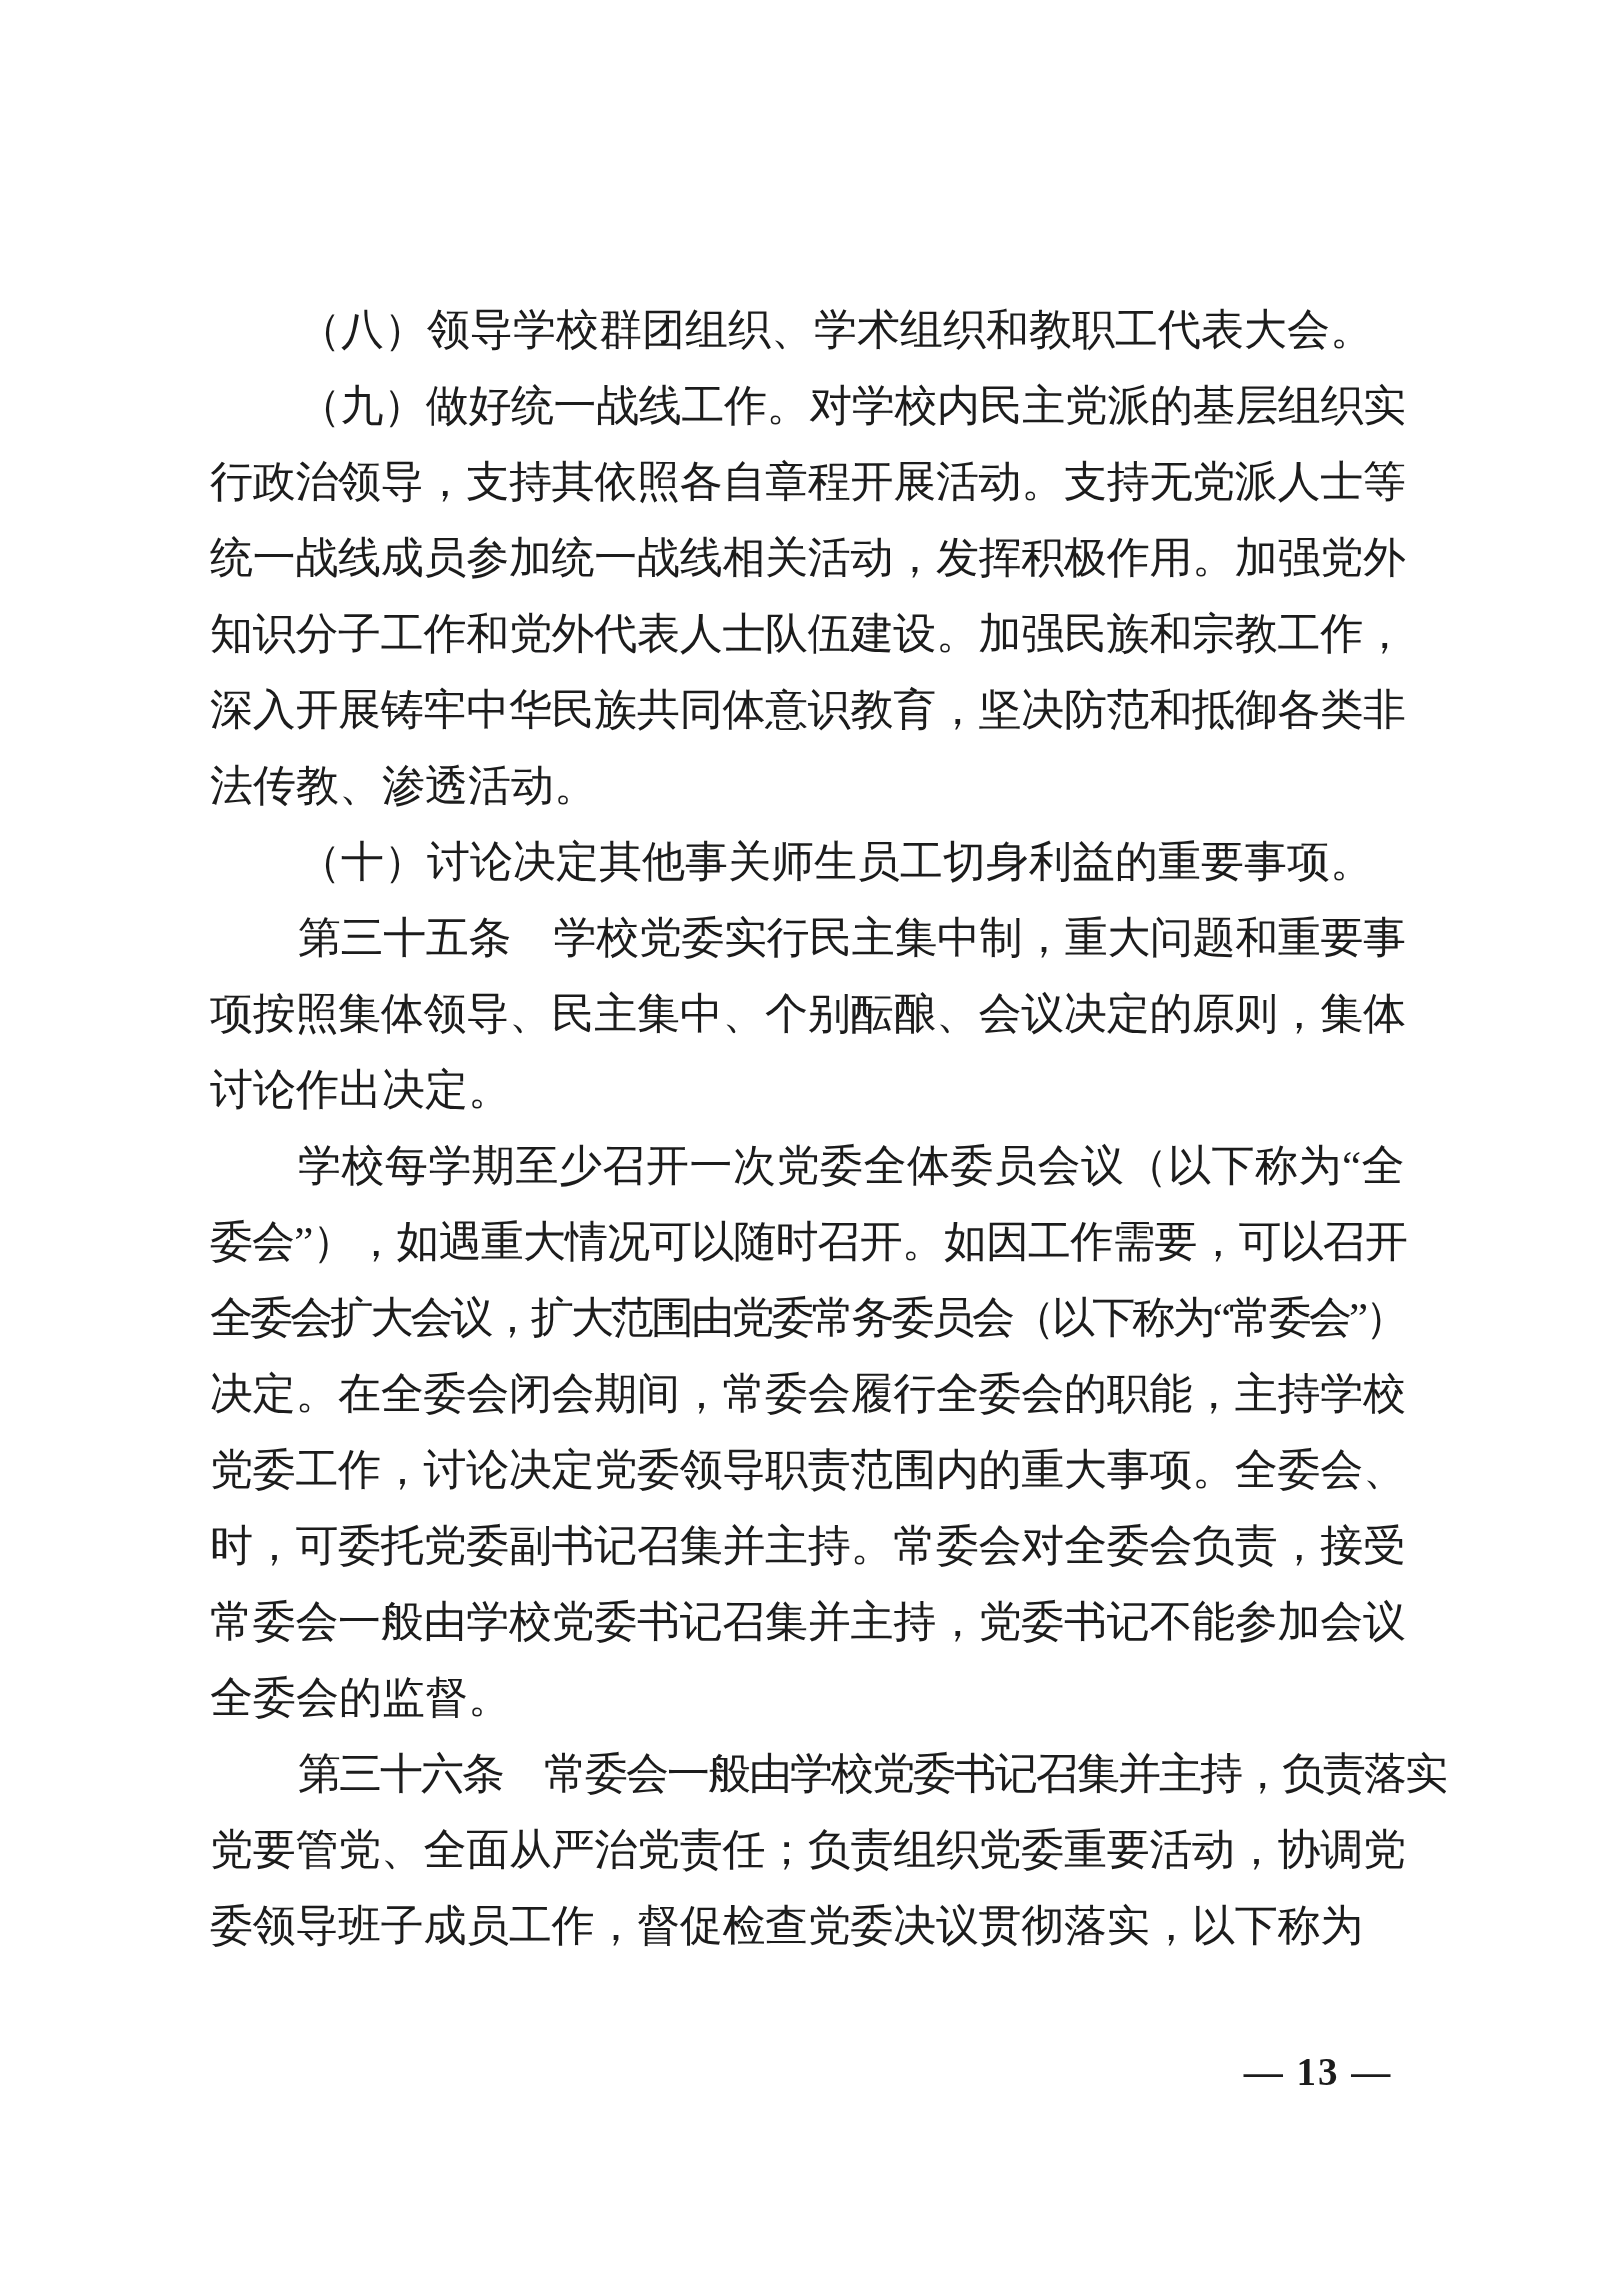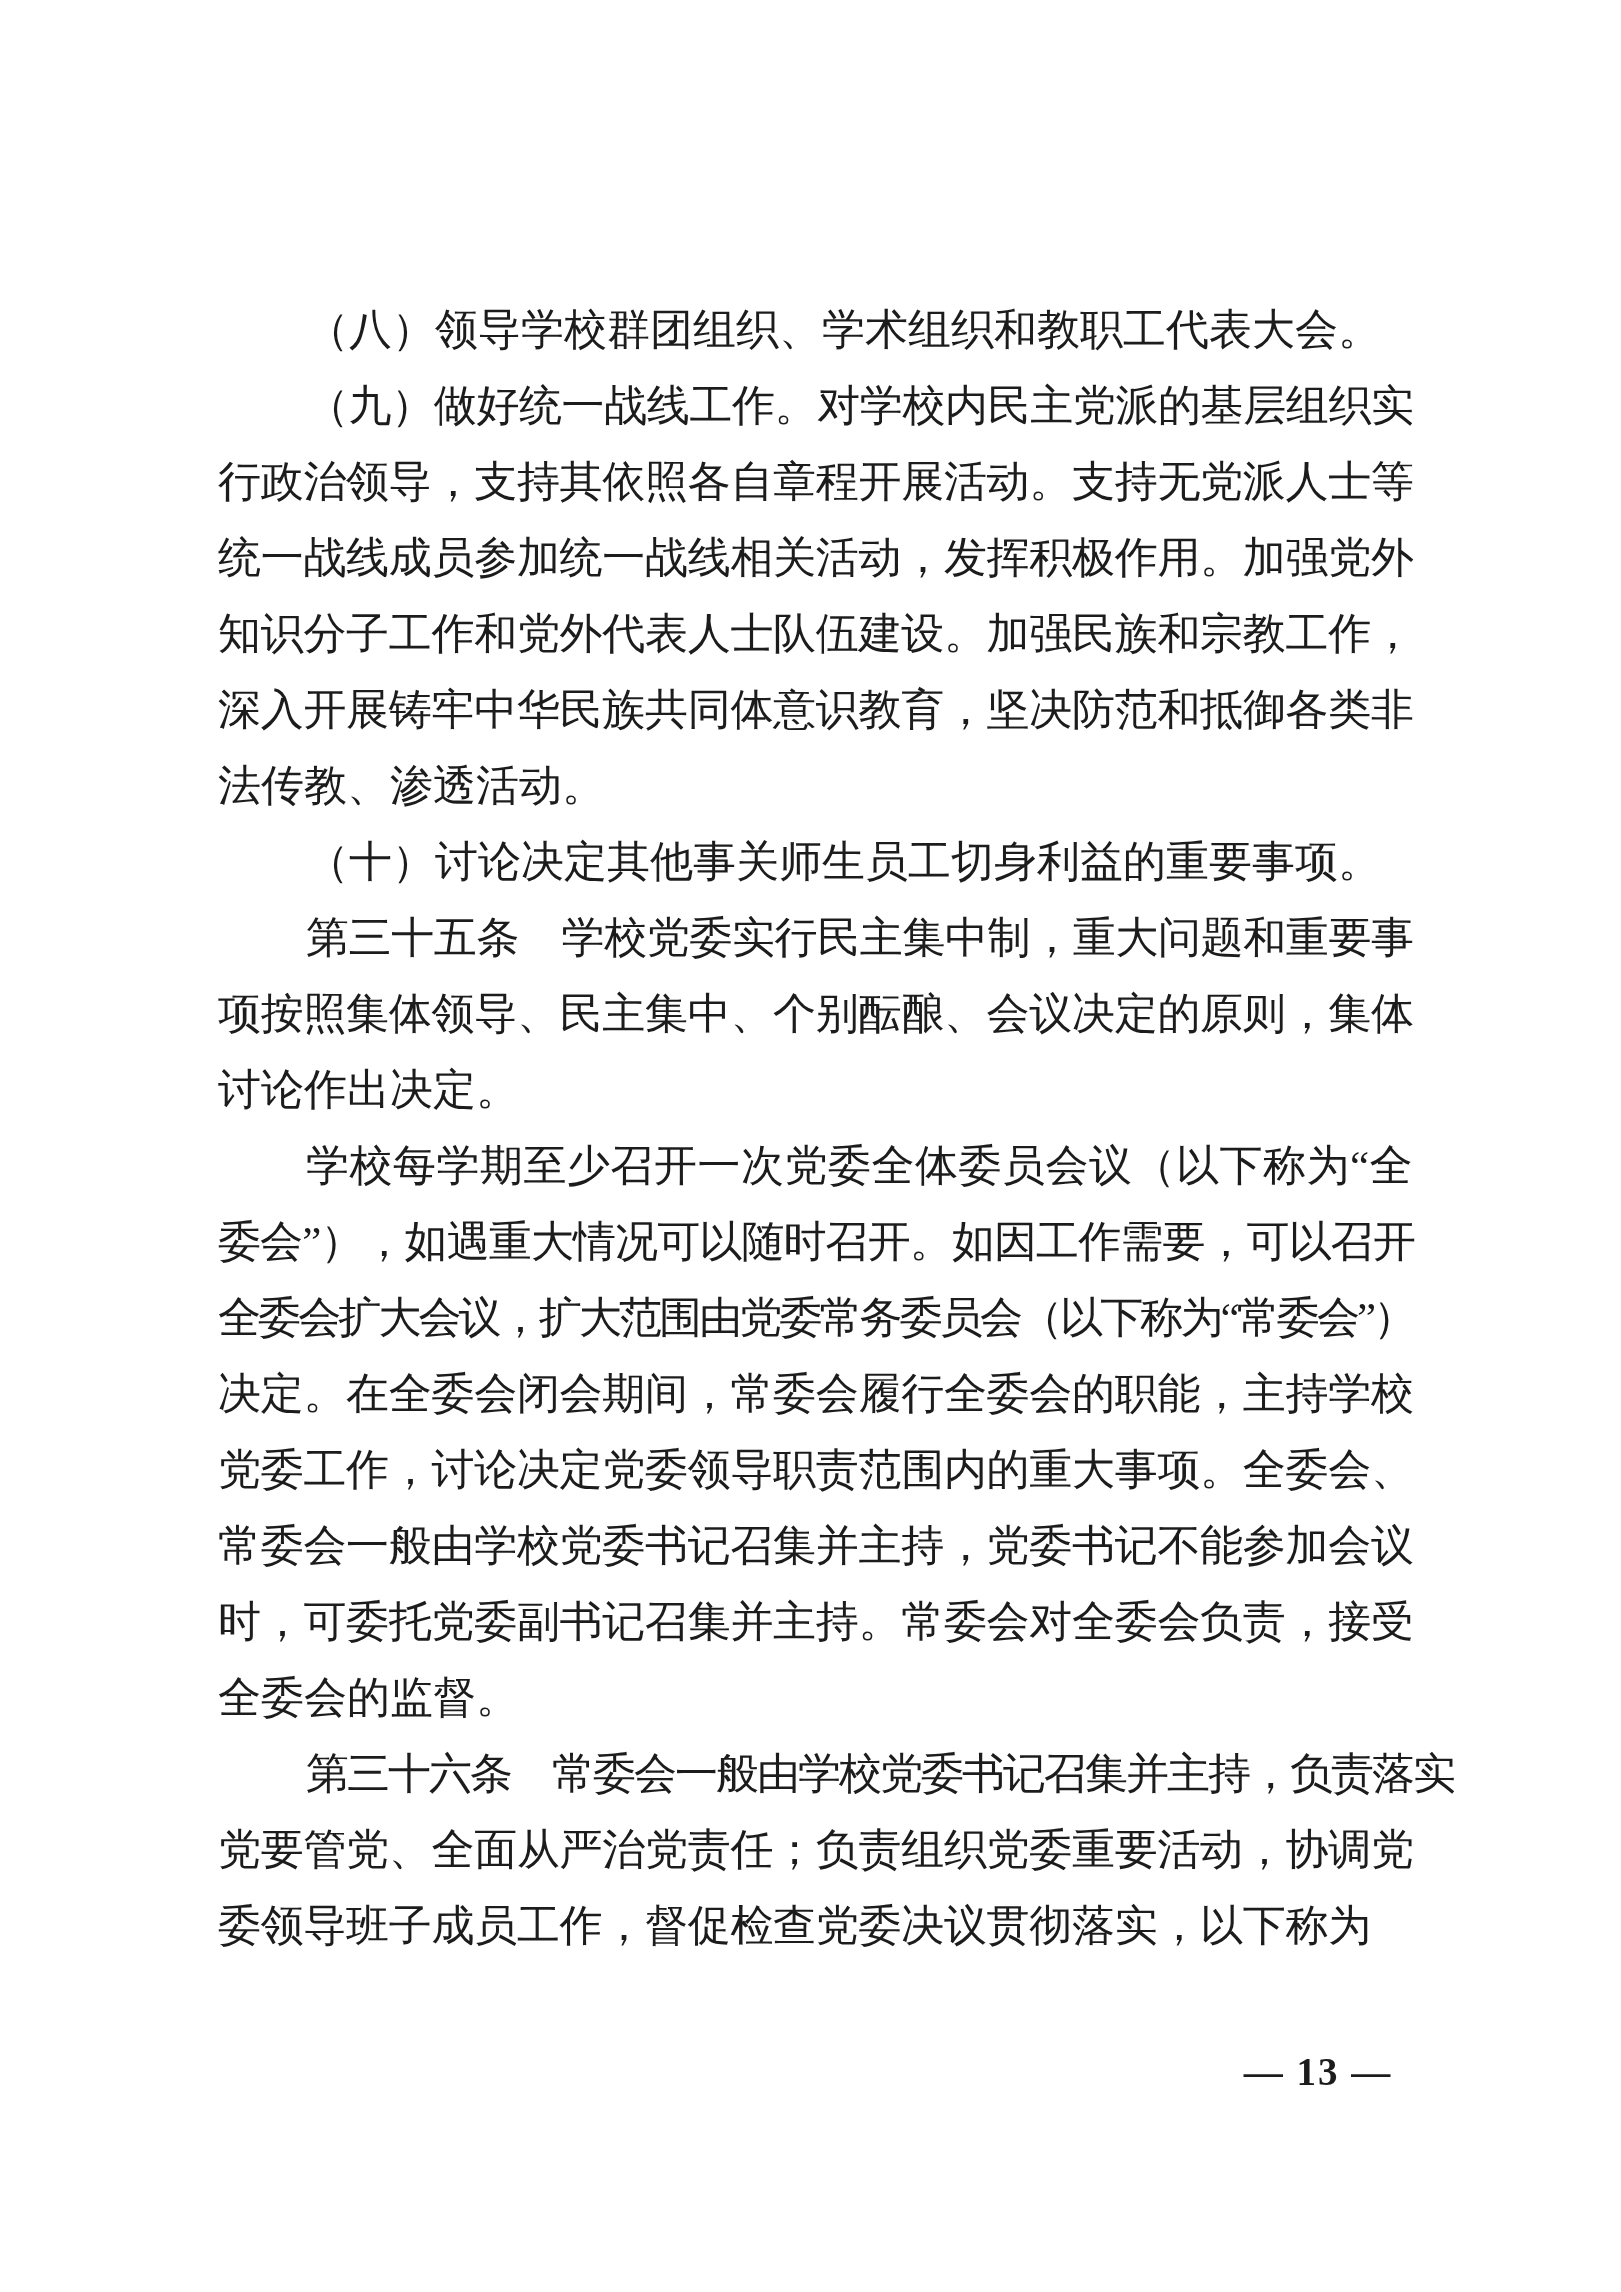--- a/index.html
+++ b/index.html
@@ -14,21 +14,21 @@
     background: #ffffff;
     font-family: "Liberation Serif", "DejaVu Serif", serif;
     overflow: hidden;
   }
   .page {
     position: absolute;
     inset: 0;
   }
   .text-block {
     position: absolute;
-    left: 218px;
+    left: 210px;
     top: 292px;
     width: 1200px;
   }
   .line {
     height: 76px;
     line-height: 76px;
     font-size: 43px;
     color: var(--text, #1c1c1c);
     white-space: nowrap;
     letter-spacing: 0;
@@ -67,22 +67,22 @@
       <div class="line"><span class="line-text">法传教、渗透活动。</span></div>
       <div class="line indent"><span class="line-text">（十）讨论决定其他事关师生员工切身利益的重要事项。</span></div>
       <div class="line indent"><span class="line-text" style="letter-spacing: -0.4px;">第三十五条　学校党委实行民主集中制，重大问题和重要事</span></div>
       <div class="line"><span class="line-text" style="letter-spacing: -0.3px;">项按照集体领导、民主集中、个别酝酿、会议决定的原则，集体</span></div>
       <div class="line"><span class="line-text">讨论作出决定。</span></div>
       <div class="line indent"><span class="line-text" style="letter-spacing: 0.5px;">学校每学期至少召开一次党委全体委员会议（以下称为“全</span></div>
       <div class="line"><span class="line-text" style="letter-spacing: -0.9px;">委会”），如遇重大情况可以随时召开。如因工作需要，可以召开</span></div>
       <div class="line"><span class="line-text" style="letter-spacing: -2.9px;">全委会扩大会议，扩大范围由党委常务委员会（以下称为“常委会”）</span></div>
       <div class="line"><span class="line-text" style="letter-spacing: -0.3px;">决定。在全委会闭会期间，常委会履行全委会的职能，主持学校</span></div>
       <div class="line"><span class="line-text" style="letter-spacing: -0.3px;">党委工作，讨论决定党委领导职责范围内的重大事项。全委会、</span></div>
+      <div class="line"><span class="line-text" style="letter-spacing: -0.3px;">时，可委托党委副书记召集并主持。常委会对全委会负责，接受</span></div>
       <div class="line"><span class="line-text" style="letter-spacing: -0.3px;">常委会一般由学校党委书记召集并主持，党委书记不能参加会议</span></div>
-      <div class="line"><span class="line-text" style="letter-spacing: -0.3px;">时，可委托党委副书记召集并主持。常委会对全委会负责，接受</span></div>
       <div class="line"><span class="line-text">全委会的监督。</span></div>
       <div class="line indent"><span class="line-text" style="letter-spacing: -2px;">第三十六条　常委会一般由学校党委书记召集并主持，负责落实</span></div>
       <div class="line"><span class="line-text" style="letter-spacing: -0.3px;">党要管党、全面从严治党责任；负责组织党委重要活动，协调党</span></div>
       <div class="line"><span class="line-text" style="letter-spacing: -0.3px;">委领导班子成员工作，督促检查党委决议贯彻落实，以下称为</span></div>
     </div>
   <div class="footer">— 13 —</div>
 </div>
 
 
 </body></html>

